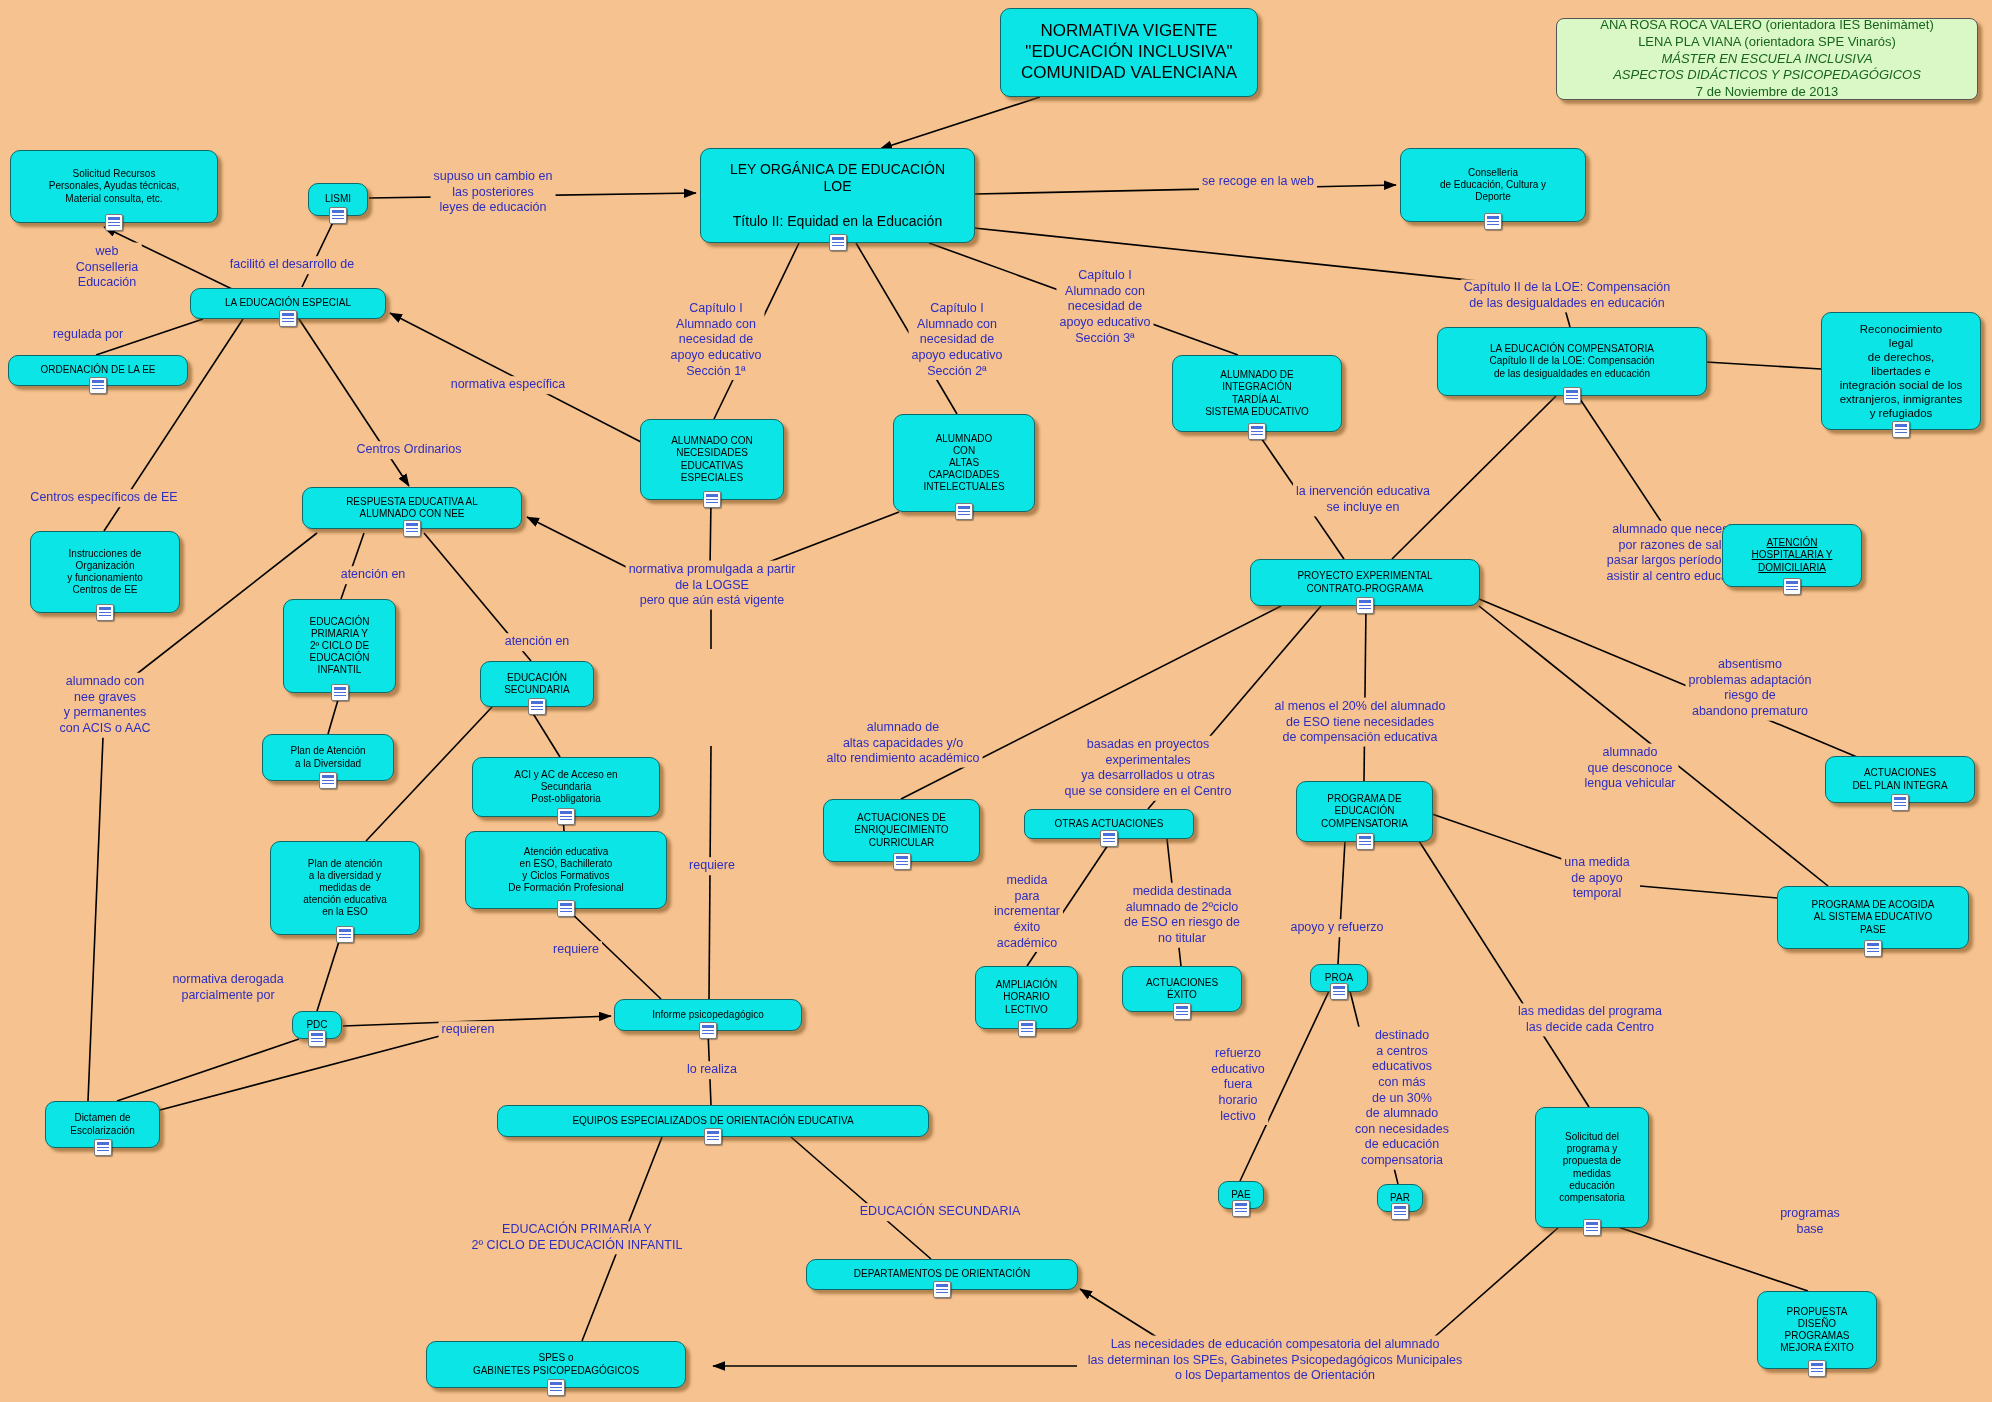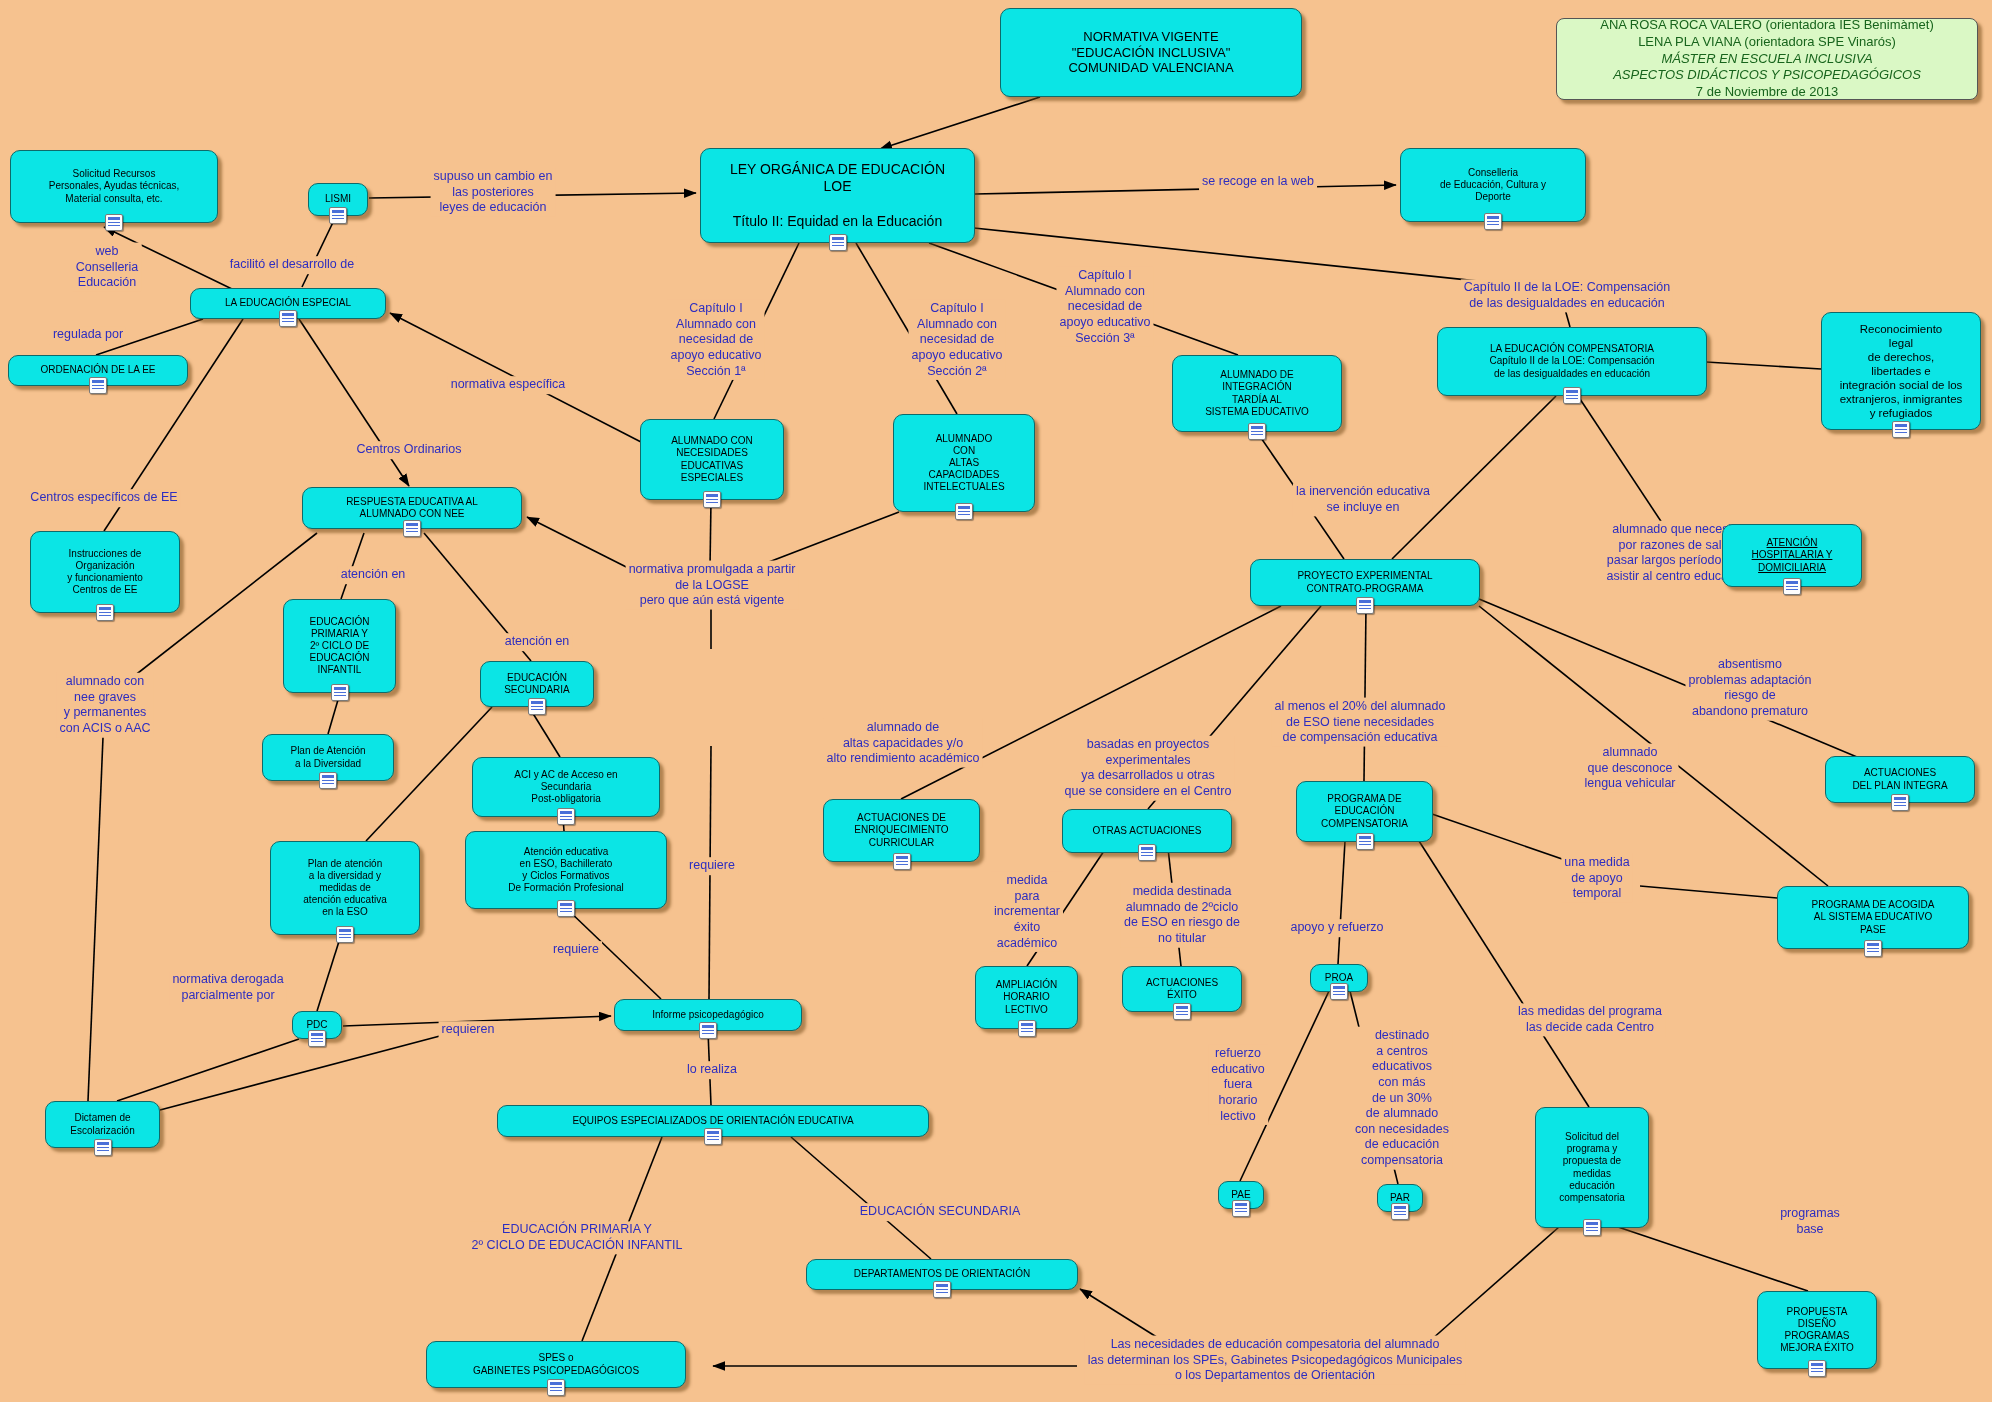--- a/index.html
+++ b/index.html
@@ -202,21 +202,21 @@
     <div class="lbl" style="left: 712px; top: 1070px;">lo realiza</div>
     <div class="lbl" style="left: 576px; top: 950px;">requiere</div>
     <div class="lbl" style="left: 577px; top: 1238px;">EDUCACIÓN PRIMARIA Y
 2º CICLO DE EDUCACIÓN INFANTIL</div>
     <div class="lbl" style="left: 940px; top: 1212px;">EDUCACIÓN SECUNDARIA</div>
     <div class="lbl" style="left: 1810px; top: 1222px;">programas
 base</div>
     <div class="lbl" style="left: 1275px; top: 1360px;">Las necesidades de educación compesatoria del alumnado
 las determinan los SPEs, Gabinetes Psicopedagógicos Municipales
 o los Departamentos de Orientación</div>
-    <div class="node" style="left: 1000px; top: 8px; width: 302px; height: 89px; font-size: 13px;">NORMATIVA VIGENTE
+    <div class="node" style="left: 1000px; top: 8px; width: 258px; height: 89px; font-size: 17px;">NORMATIVA VIGENTE
 "EDUCACIÓN INCLUSIVA"
 COMUNIDAD VALENCIANA</div>
     <div class="node note" style="left: 1556px; top: 18px; width: 422px; height: 82px;">
       <span>ANA ROSA ROCA VALERO (orientadora IES Benimàmet)</span>
       <span>LENA PLA VIANA (orientadora SPE Vinarós)</span>
       <span class="it">MÁSTER EN ESCUELA INCLUSIVA</span>
       <span class="it">ASPECTOS DIDÁCTICOS Y PSICOPEDAGÓGICOS</span>
       <span>7 de Noviembre de 2013</span>
     </div>
     <div class="node" style="left: 10px; top: 150px; width: 208px; height: 73px;">Solicitud Recursos
@@ -283,21 +283,21 @@
 atención educativa
 en la ESO<span class="res"></span></div>
     <div class="node" style="left: 292px; top: 1011px; width: 50px; height: 28px;">PDC<span class="res"></span></div>
     <div class="node" style="left: 45px; top: 1101px; width: 115px; height: 47px;">Dictamen de
 Escolarización<span class="res"></span></div>
     <div class="node" style="left: 614px; top: 999px; width: 188px; height: 32px;">Informe psicopedagógico<span class="res"></span></div>
     <div class="node" style="left: 497px; top: 1105px; width: 432px; height: 32px;">EQUIPOS ESPECIALIZADOS DE ORIENTACIÓN EDUCATIVA<span class="res"></span></div>
     <div class="node" style="left: 823px; top: 799px; width: 157px; height: 63px;">ACTUACIONES DE
 ENRIQUECIMIENTO
 CURRICULAR<span class="res"></span></div>
-    <div class="node" style="left: 1062px; top: 809px; width: 170px; height: 44px;">OTRAS ACTUACIONES<span class="res"></span></div>
+    <div class="node" style="left: 1024px; top: 809px; width: 170px; height: 30px; border-radius: 8px;">OTRAS ACTUACIONES<span class="res"></span></div>
     <div class="node" style="left: 975px; top: 966px; width: 103px; height: 63px;">AMPLIACIÓN
 HORARIO
 LECTIVO<span class="res"></span></div>
     <div class="node" style="left: 1122px; top: 966px; width: 120px; height: 46px;">ACTUACIONES
 ÉXITO<span class="res"></span></div>
     <div class="node" style="left: 1250px; top: 559px; width: 230px; height: 47px;">PROYECTO EXPERIMENTAL
 CONTRATO-PROGRAMA<span class="res"></span></div>
     <div class="node" style="left: 1296px; top: 781px; width: 137px; height: 61px;">PROGRAMA DE
 EDUCACIÓN
 COMPENSATORIA<span class="res"></span></div>

